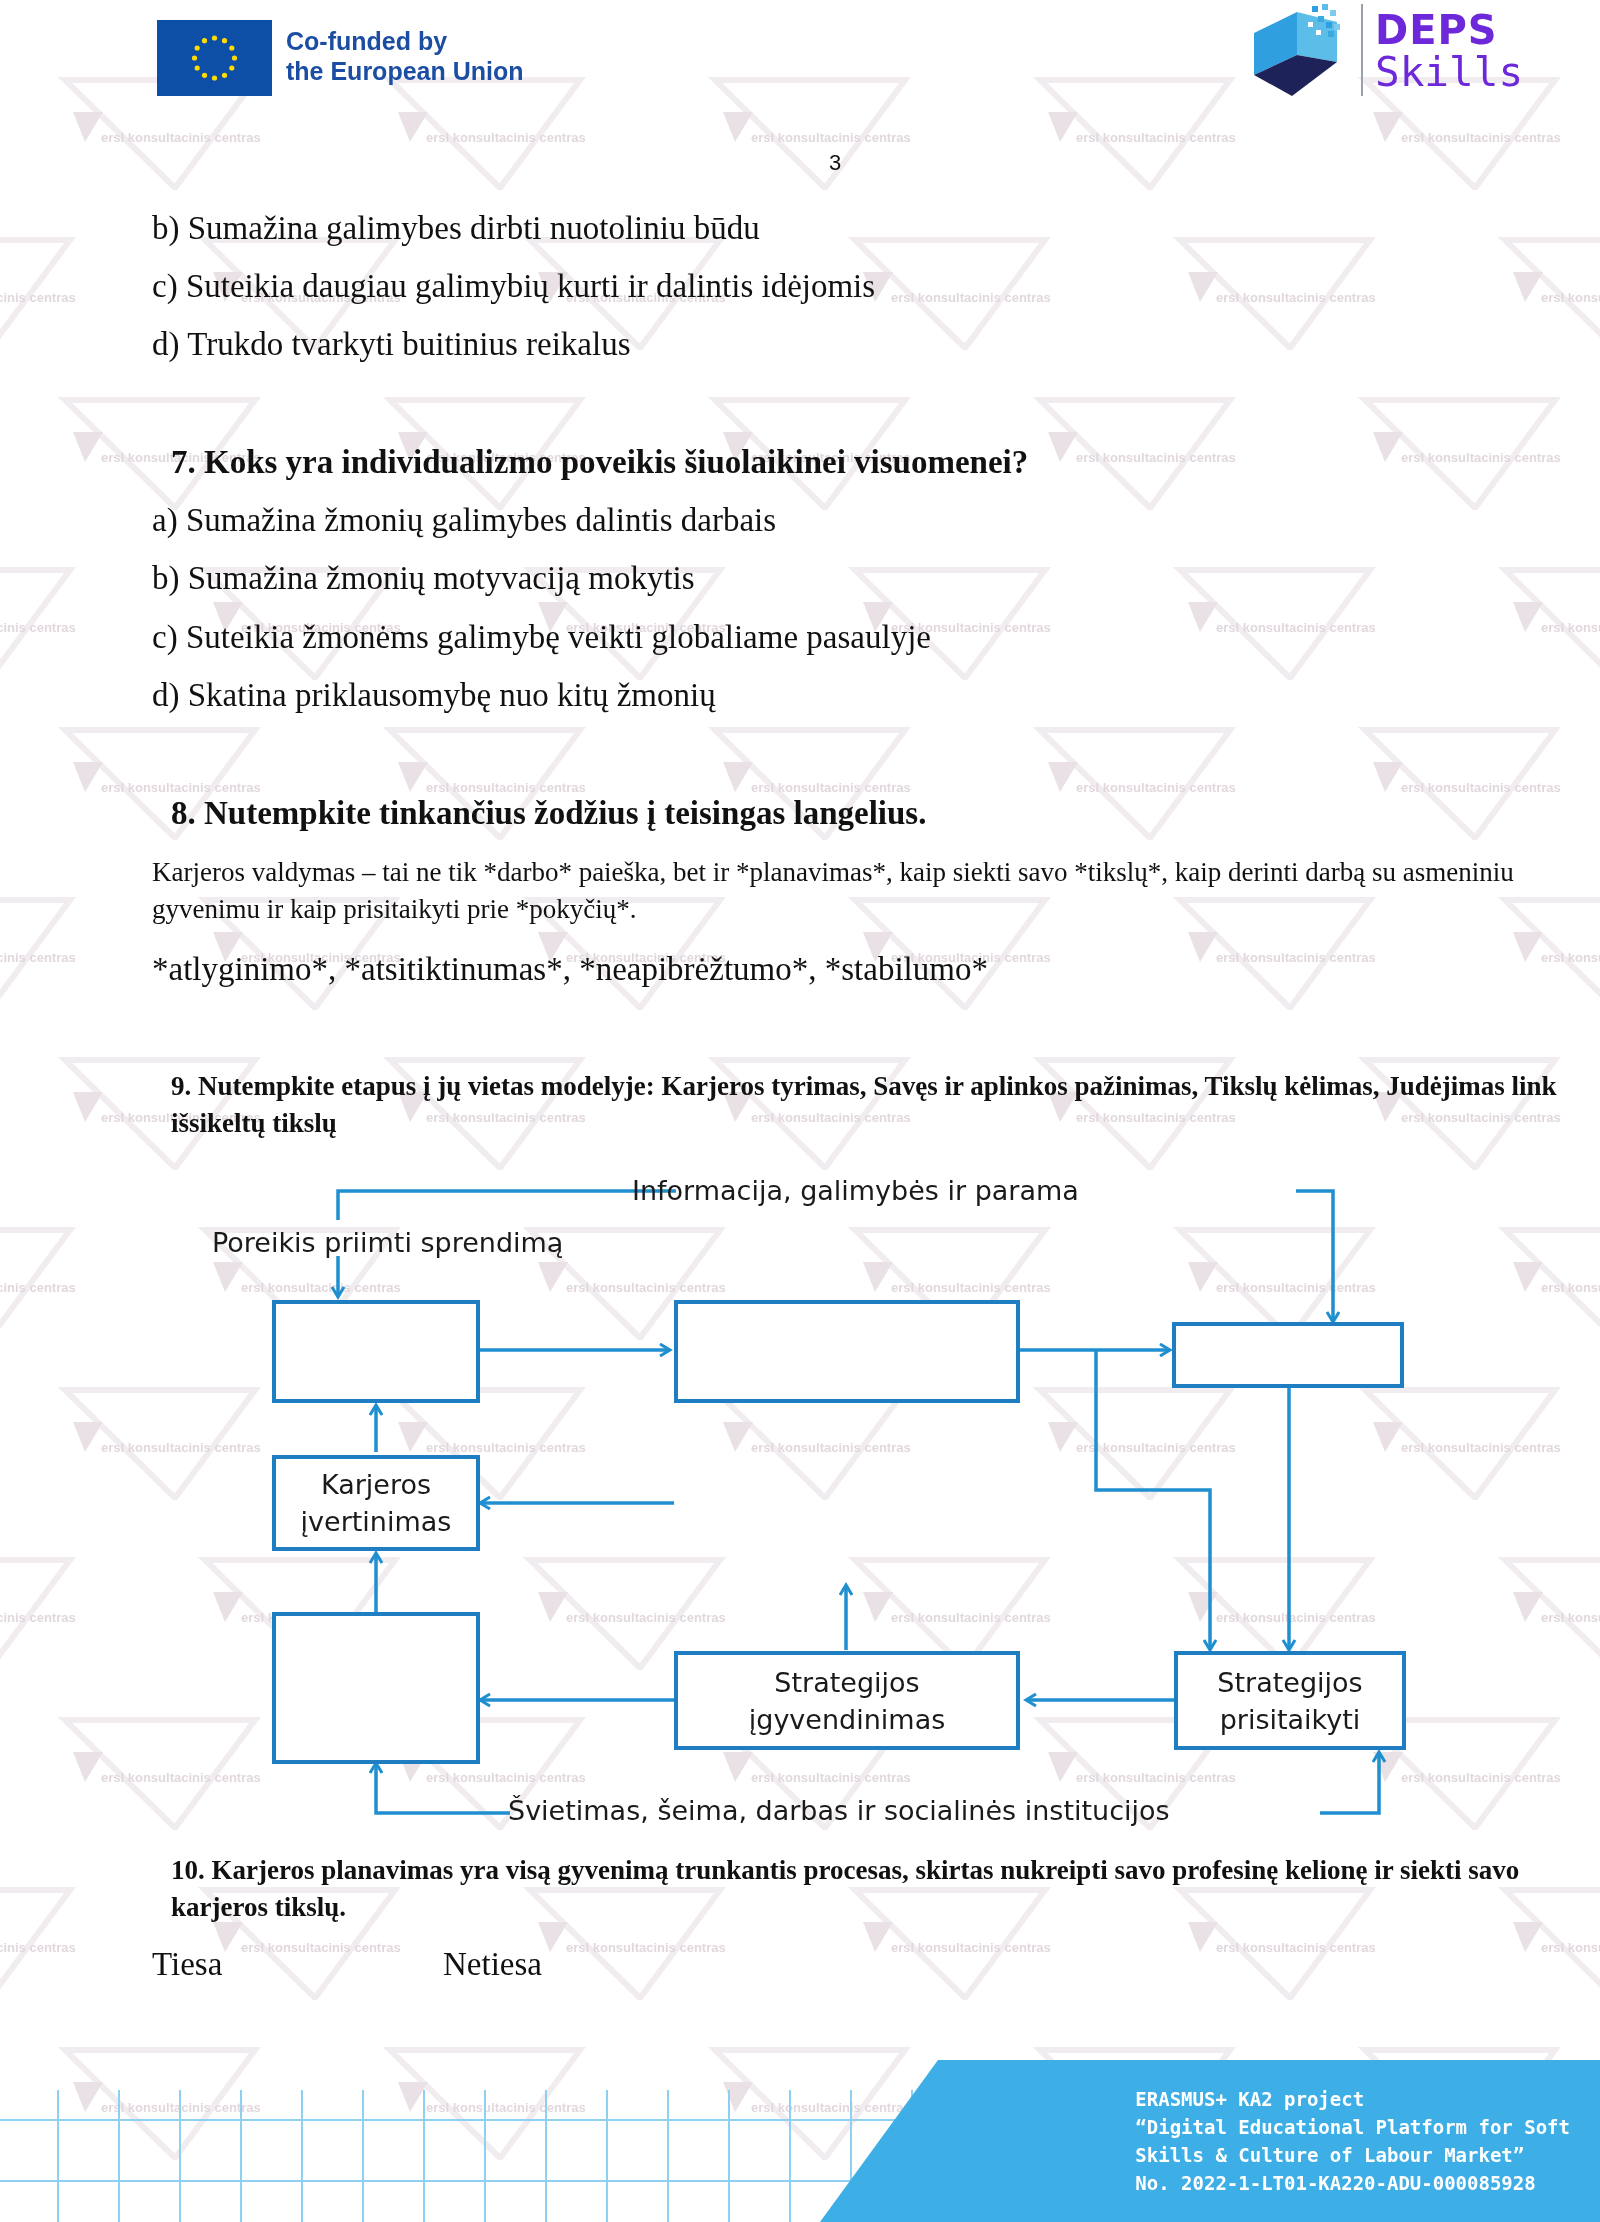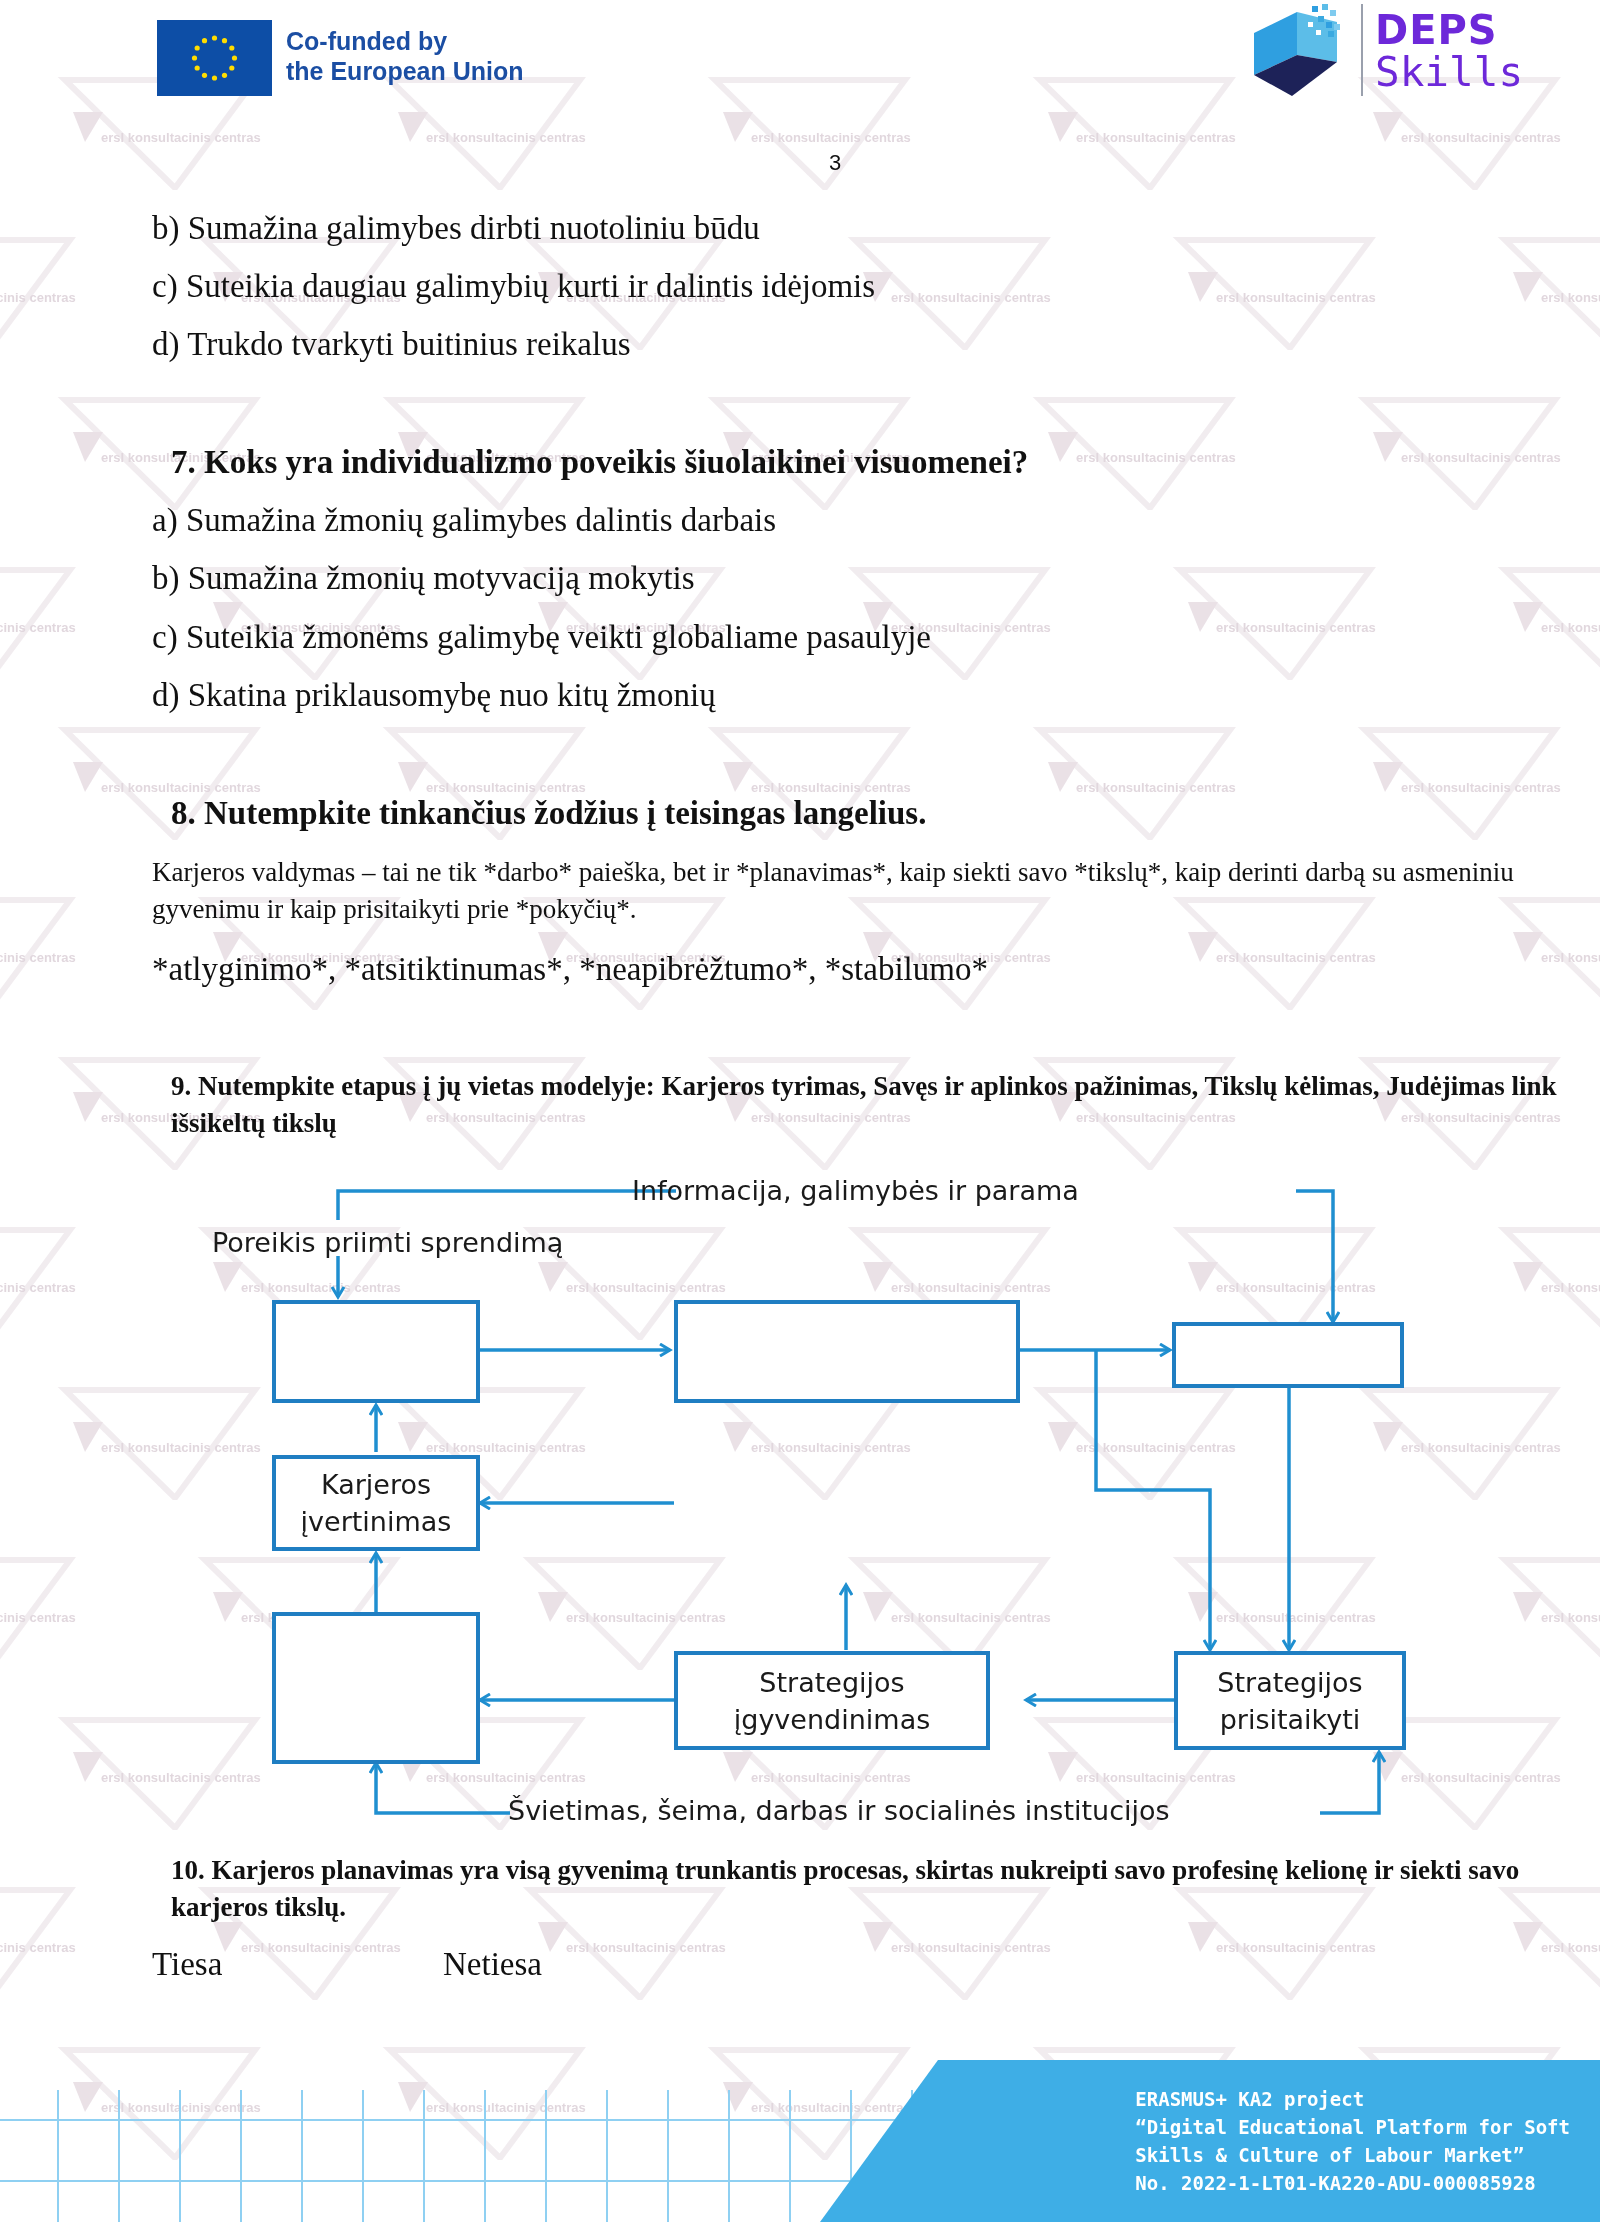--- a/index.html
+++ b/index.html
@@ -510,21 +510,21 @@
 
   <div class="d-label" style="left:432px; top:14px;">Informacija, galimybės ir parama</div>
   <div class="d-label" style="left:12px; top:66px;">Poreikis priimti sprendimą</div>
   <div class="d-label" style="left:308px; top:634px;">Švietimas, šeima, darbas ir socialinės institucijos</div>
 
   <div class="d-box drop" style="left:72px; top:140px; width:208px; height:103px;"></div>
   <div class="d-box drop" style="left:474px; top:140px; width:346px; height:103px;"></div>
   <div class="d-box drop" style="left:972px; top:162px; width:232px; height:66px;"></div>
   <div class="d-box" style="left:72px; top:295px; width:208px; height:96px;">Karjeros įvertinimas</div>
   <div class="d-box drop" style="left:72px; top:452px; width:208px; height:152px;"></div>
-  <div class="d-box" style="left:474px; top:491px; width:316px; height:99px;">Strategijos įgyvendinimas</div>
+  <div class="d-box" style="left:474px; top:491px; width:346px; height:99px;">Strategijos įgyvendinimas</div>
   <div class="d-box" style="left:974px; top:491px; width:232px; height:99px;">Strategijos prisitaikyti</div>
 </div>
 
 <div class="abs para bold" style="top:1852px; line-height:37px;">10. Karjeros planavimas yra visą gyvenimą trunkantis procesas, skirtas nukreipti savo profesinę kelionę ir siekti savo karjeros tikslų.</div>
 <div class="abs line" style="top:1948px">Tiesa</div>
 <div class="abs line" style="left:443px; top:1948px">Netiesa</div>
 
 <svg class="abs footer-band" viewBox="0 0 1600 162" preserveAspectRatio="none">
   <g stroke="#8fd0f2" stroke-width="2" id="footer-grid-lines">
     <line x1="0" y1="60" x2="920" y2="60"></line>

